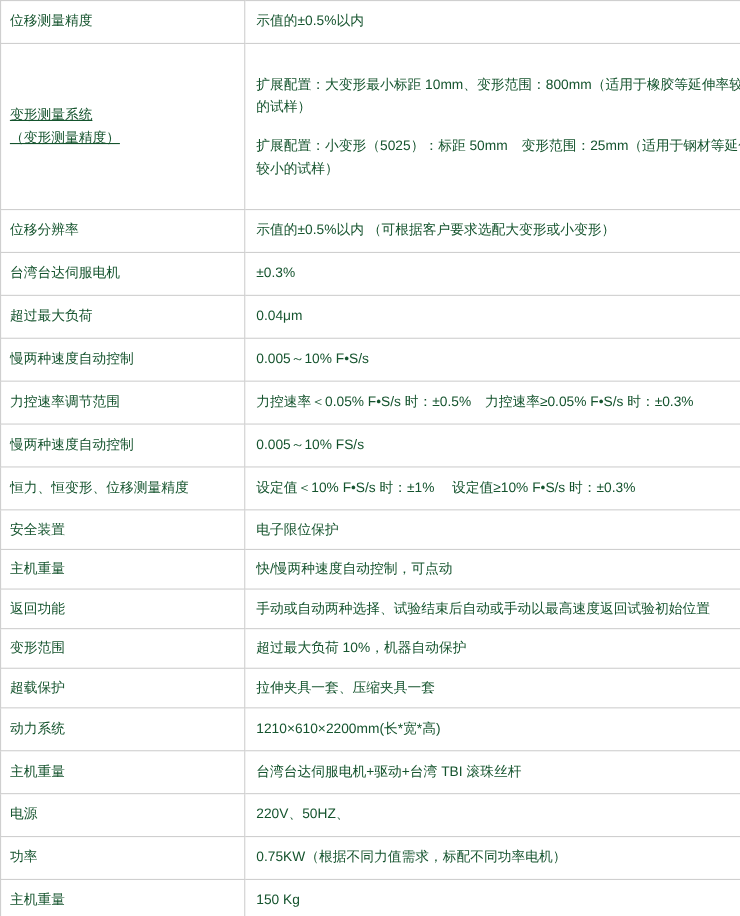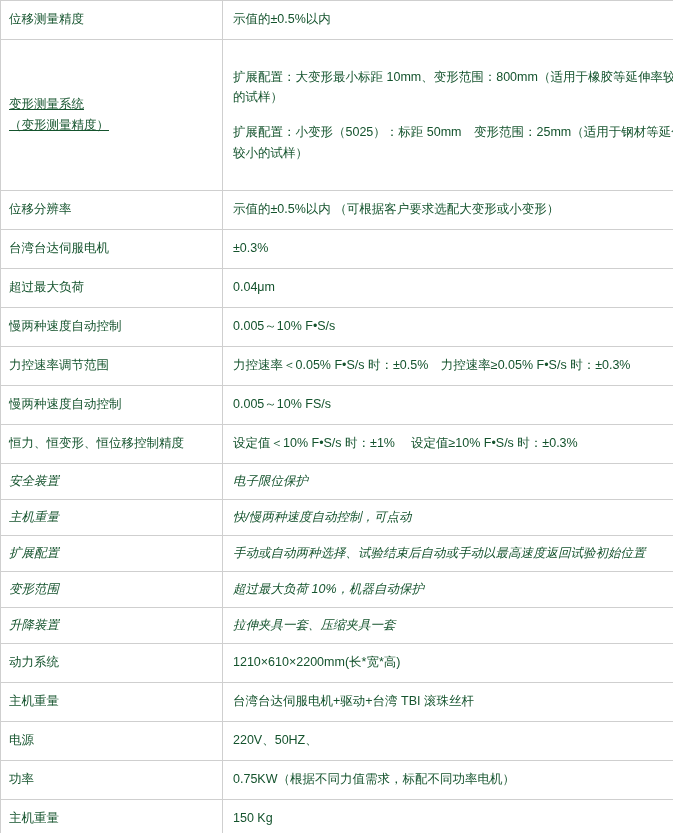--- a/index.html
+++ b/index.html
@@ -29,21 +29,21 @@
   }
   .spec-table td.label {
     width: 205px;
     padding-left: 8px;
   }
   .spec-table td.value {
     width: 466px;
     padding-left: 10px;
   }
   .row-h38 td { height: 38px; }
-  .row-h35 td { height: 35px; font-style: italic; }
+  .row-h35 td { height: 35px; }
   .row-tall td { height: 150px; }
   .multiline {
     display: block;
     padding: 6px 0;
   }
   .multiline p {
     margin: 0 0 14px 0;
     line-height: 1.65;
   }
   .multiline p:last-child {
@@ -99,41 +99,41 @@
       </tr>
       <tr class="row-h38">
         <td class="label">力控速率调节范围</td>
         <td class="value">力控速率＜0.05% F•S/s 时：±0.5%　力控速率≥0.05% F•S/s 时：±0.3%</td>
       </tr>
       <tr class="row-h38">
         <td class="label">慢两种速度自动控制</td>
         <td class="value">0.005～10% FS/s</td>
       </tr>
       <tr class="row-h38">
-        <td class="label">恒力、恒变形、恒位移控制精度</td>
+        <td class="label">恒力、恒变形、位移测量精度</td>
         <td class="value">设定值＜10% F•S/s 时：±1%　 设定值≥10% F•S/s 时：±0.3%</td>
       </tr>
       <tr class="row-h35">
         <td class="label">安全装置</td>
         <td class="value">电子限位保护</td>
       </tr>
       <tr class="row-h35">
         <td class="label">主机重量</td>
         <td class="value">快/慢两种速度自动控制，可点动</td>
       </tr>
       <tr class="row-h35">
-        <td class="label">扩展配置</td>
+        <td class="label">返回功能</td>
         <td class="value">手动或自动两种选择、试验结束后自动或手动以最高速度返回试验初始位置</td>
       </tr>
       <tr class="row-h35">
         <td class="label">变形范围</td>
         <td class="value">超过最大负荷 10%，机器自动保护</td>
       </tr>
       <tr class="row-h35">
-        <td class="label">升降装置</td>
+        <td class="label">超载保护</td>
         <td class="value">拉伸夹具一套、压缩夹具一套</td>
       </tr>
       <tr class="row-h38">
         <td class="label">动力系统</td>
         <td class="value">1210×610×2200mm(长*宽*高)</td>
       </tr>
       <tr class="row-h38">
         <td class="label">主机重量</td>
         <td class="value">台湾台达伺服电机+驱动+台湾 TBI 滚珠丝杆</td>
       </tr>

